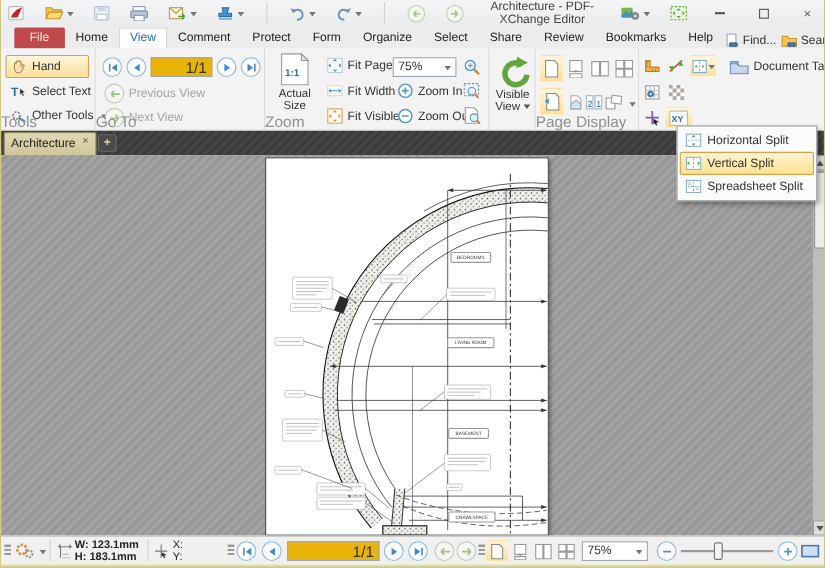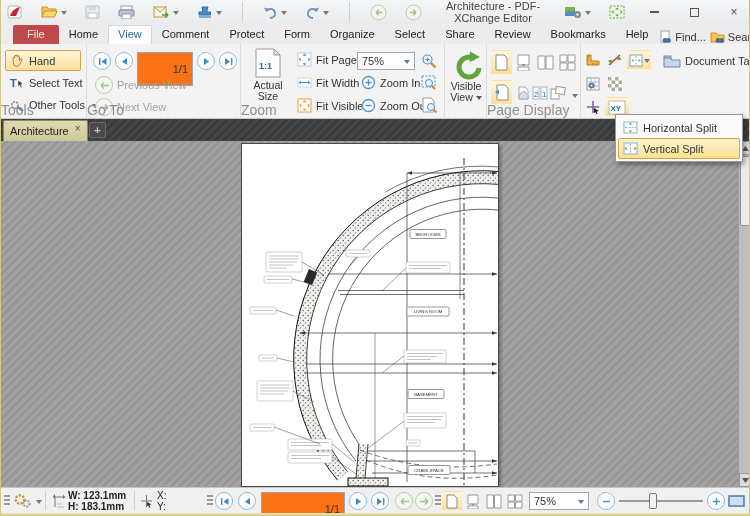--- a/index.html
+++ b/index.html
@@ -22,21 +22,21 @@
 #menubar .right{margin-left:auto;display:flex;align-items:center;gap:4px;padding-right:4px}
 
 #ribbon{left:0;top:44px;width:750px;height:75px;background:#f3f3f3;border-bottom:1px solid #c9c9c9}
 .rsec{position:absolute;top:0;height:75px;border-right:1px solid #dcdcdc}
 .seclbl{position:absolute;bottom:1px;width:100%;text-align:left;color:#8f8f8f;font-size:14px}
 .rbtn{position:absolute;display:flex;align-items:center;gap:4px;padding:2px 4px;border-radius:2px;white-space:nowrap}
 .hl{background:linear-gradient(#fff6db,#fcdf9a);border:1px solid #d8a24a}
 .dis{color:#a3a3a3}
 .cbtn{width:18px;height:18px;border-radius:50%;border:1px solid #8fb8dc;background:#fff;display:flex;align-items:center;justify-content:center;flex:0 0 auto}
 .cbtn.gray{border-color:#c0cab6;background:#f4f6f2}
-.pfield{background:#f97316;border:1px solid #9aa7b5;height:18px;display:flex;align-items:center;justify-content:flex-end;padding:16px 4px;font-size:11px}
+.pfield{background:#eab308;border:1px solid #9aa7b5;height:18px;display:flex;align-items:center;justify-content:flex-end;padding:0 4px;font-size:14px}
 .combo{background:#fff;border:1px solid #9aa7b5;height:18px;display:flex;align-items:center;padding:0 4px;font-size:11px}
 .combo .cv{flex:1}
 .icbtn{display:flex;align-items:center;justify-content:center;border:1px solid transparent;border-radius:2px}
 
 #splitmenu{position:absolute;left:614px;top:70px;width:128px;background:#fbfbfb;border:1px solid #989898;box-shadow:2px 3px 5px rgba(0,0,0,.35);z-index:60;padding:2px}
 .mi{display:flex;align-items:center;gap:5px;height:21px;padding:0 4px;border:1px solid transparent}
 .mi.sel{background:linear-gradient(#fdf3d2,#fbe190);border-color:#d8a24a;border-radius:2px}
 
 #tabbar{left:0;top:119px;width:750px;height:22px;background:repeating-linear-gradient(135deg,#454545 0 3px,#3b3b3b 3px 6px)}
 #doctab{position:absolute;left:2px;top:1px;height:21px;background:linear-gradient(#e0dab2,#cfc79a);border:1px solid #8f8a60;border-bottom:none;border-radius:2px 2px 0 0;display:flex;align-items:center;padding:0 6px;gap:6px;color:#222}
@@ -463,20 +463,29 @@
           </svg>
         <span>Horizontal Split</span>
       </div>
       <div class="mi sel">
         <svg width="15" height="13">
             <rect x="1" y="1" width="13" height="11" fill="#fff" stroke="#8ab0d0"></rect>
             <path d="M7.5 2v9" stroke="#8ab0d0" stroke-dasharray="2,1.3"></path>
             <path d="M1.5 6.5l2.2-1.8v3.6zM13.5 6.5l-2.2-1.8v3.6z" fill="#61a53b"></path>
           </svg>
         <span>Vertical Split</span>
+      </div>
+      <div class="mi">
+        <svg width="15" height="13">
+            <rect x="1" y="1" width="13" height="11" fill="#fff" stroke="#8ab0d0"></rect>
+            <path d="M7.5 2v9M2 6.5h11" stroke="#8ab0d0" stroke-dasharray="2,1.3"></path>
+            <path d="M4 3.5l1.4 1.2H2.6zM11 9.5l1.4-1.2H9.6z" fill="#61a53b"></path>
+            <rect x="2" y="2" width="3" height="2" fill="#cfe0ef"></rect>
+          </svg>
+        <span>Spreadsheet Split</span>
       </div>
     </div>
   </div>
 
   <div id="tabbar" class="abs">
     <div id="doctab">
       <span>Architecture</span>
       <span style="font-size:10px;color:#555;position:relative;top:-3px">×</span>
     </div>
     <div id="addtab">+</div>

